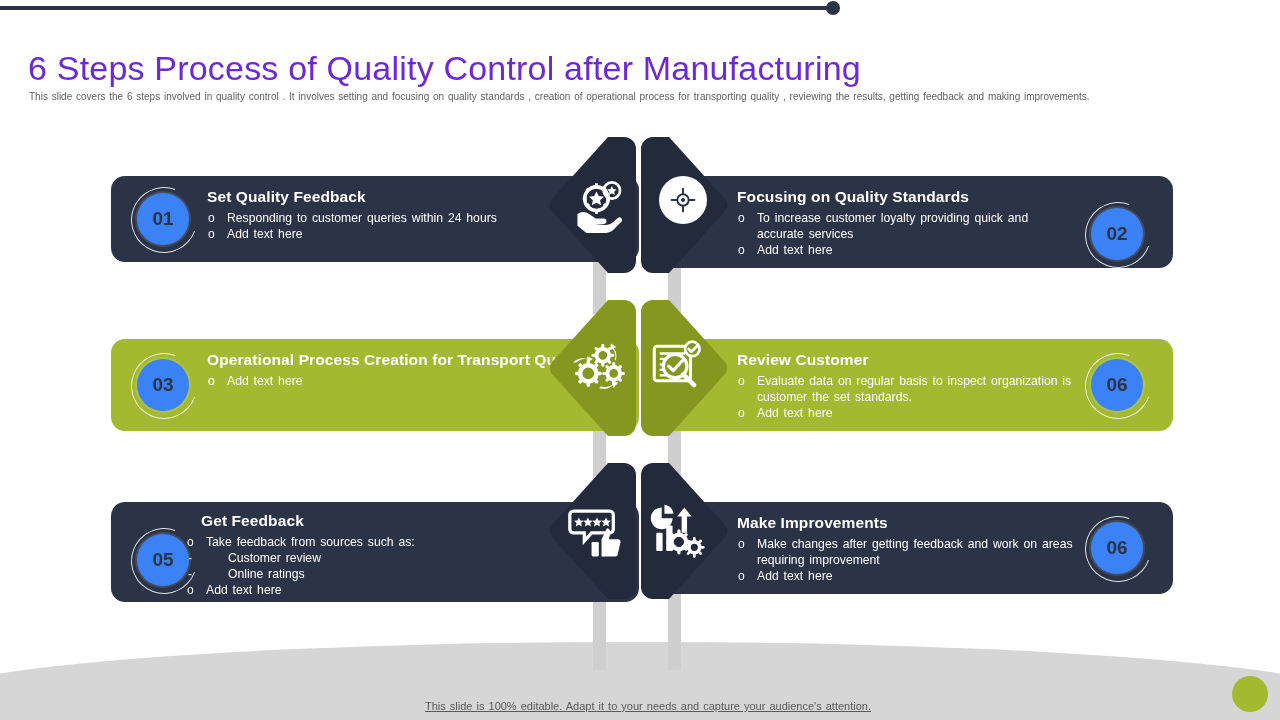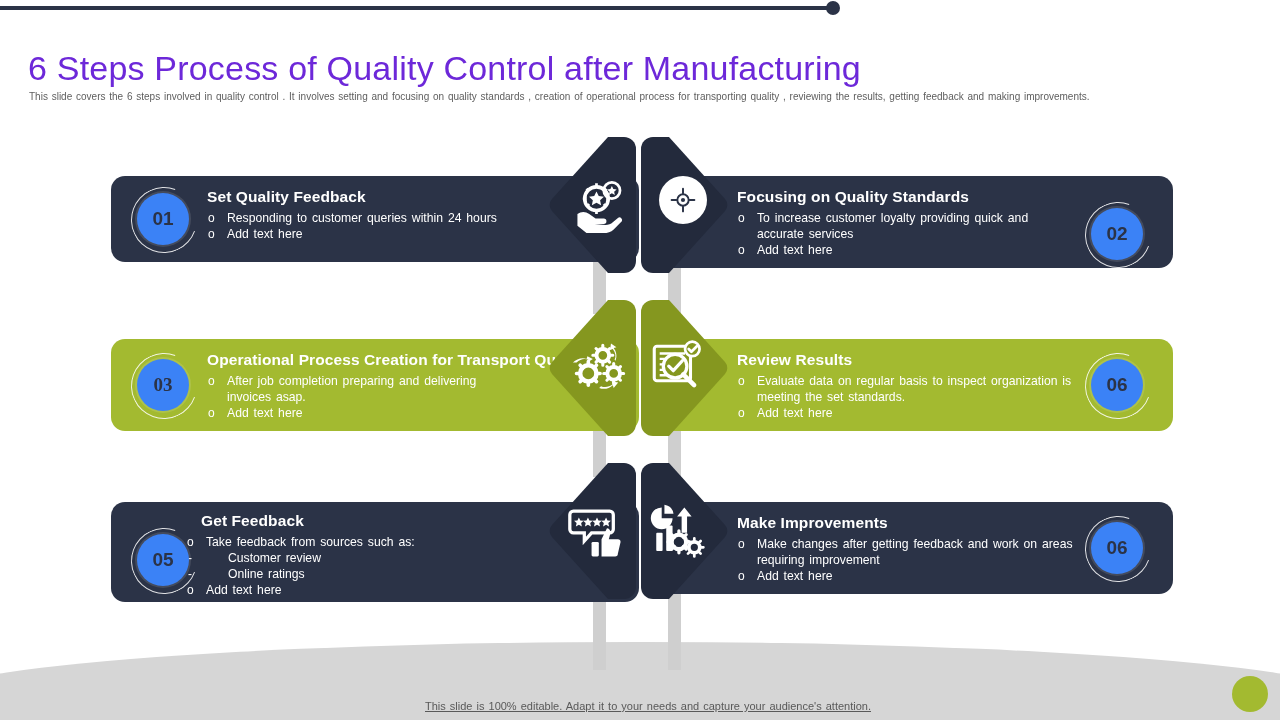--- a/index.html
+++ b/index.html
@@ -265,42 +265,41 @@
       </svg>
     </div>
   </div>
 </div>
 
 <div class="row row-2">
 
   <div class="card green card-left c-h2">
     <div class="badge-wrap" style="left:20px; top:14px;">
       <div class="num-ring"></div>
-      <div class="num-badge" style="left:6px; top:6px;font-family:Liberation Serif, serif;">03</div>
+      <div class="num-badge" style="left:6px; top:6px;">03</div>
     </div>
     <div class="card-body" style="left:96px; top:12px; width:400px;">
       <div class="card-title">Operational Process Creation for Transport Quality</div>
       <ul class="bullets">
-        <li><span class="mk">o</span><span>After job completion preparing  and delivering
-   invoices  asap.</span></li>
+        <li><span class="mk">o</span></li>
         <li><span class="mk">o</span><span>Add text here</span></li>
       </ul>
     </div>
   </div>
 
   <div class="card green card-right c-h2">
     <div class="badge-wrap" style="left:436px; top:14px;">
       <div class="num-ring"></div>
       <div class="num-badge" style="left:6px; top:6px;">06</div>
     </div>
     <div class="card-body" style="left:88px; top:12px; width:385px;">
-      <div class="card-title">Review Results</div>
+      <div class="card-title">Review Customer</div>
       <ul class="bullets">
         <li><span class="mk">o</span><span>Evaluate data on regular  basis to inspect organization  is
-meeting  the set standards.</span></li>
+customer  the set standards.</span></li>
         <li><span class="mk">o</span><span>Add text here</span></li>
       </ul>
     </div>
   </div>
 
   <div class="hex" style="left:548px; top:1px;">
     <svg viewBox="0 0 90 140">
       <path d="M60,2 h16 a12,12 0 0 1 12,12 v112 a12,12 0 0 1 -12,12 h-16 L4,76 a9,9 0 0 1 0,-12 Z" fill="#85971f"></path>
     </svg>
     <div class="glyph" style="left:8px;">

